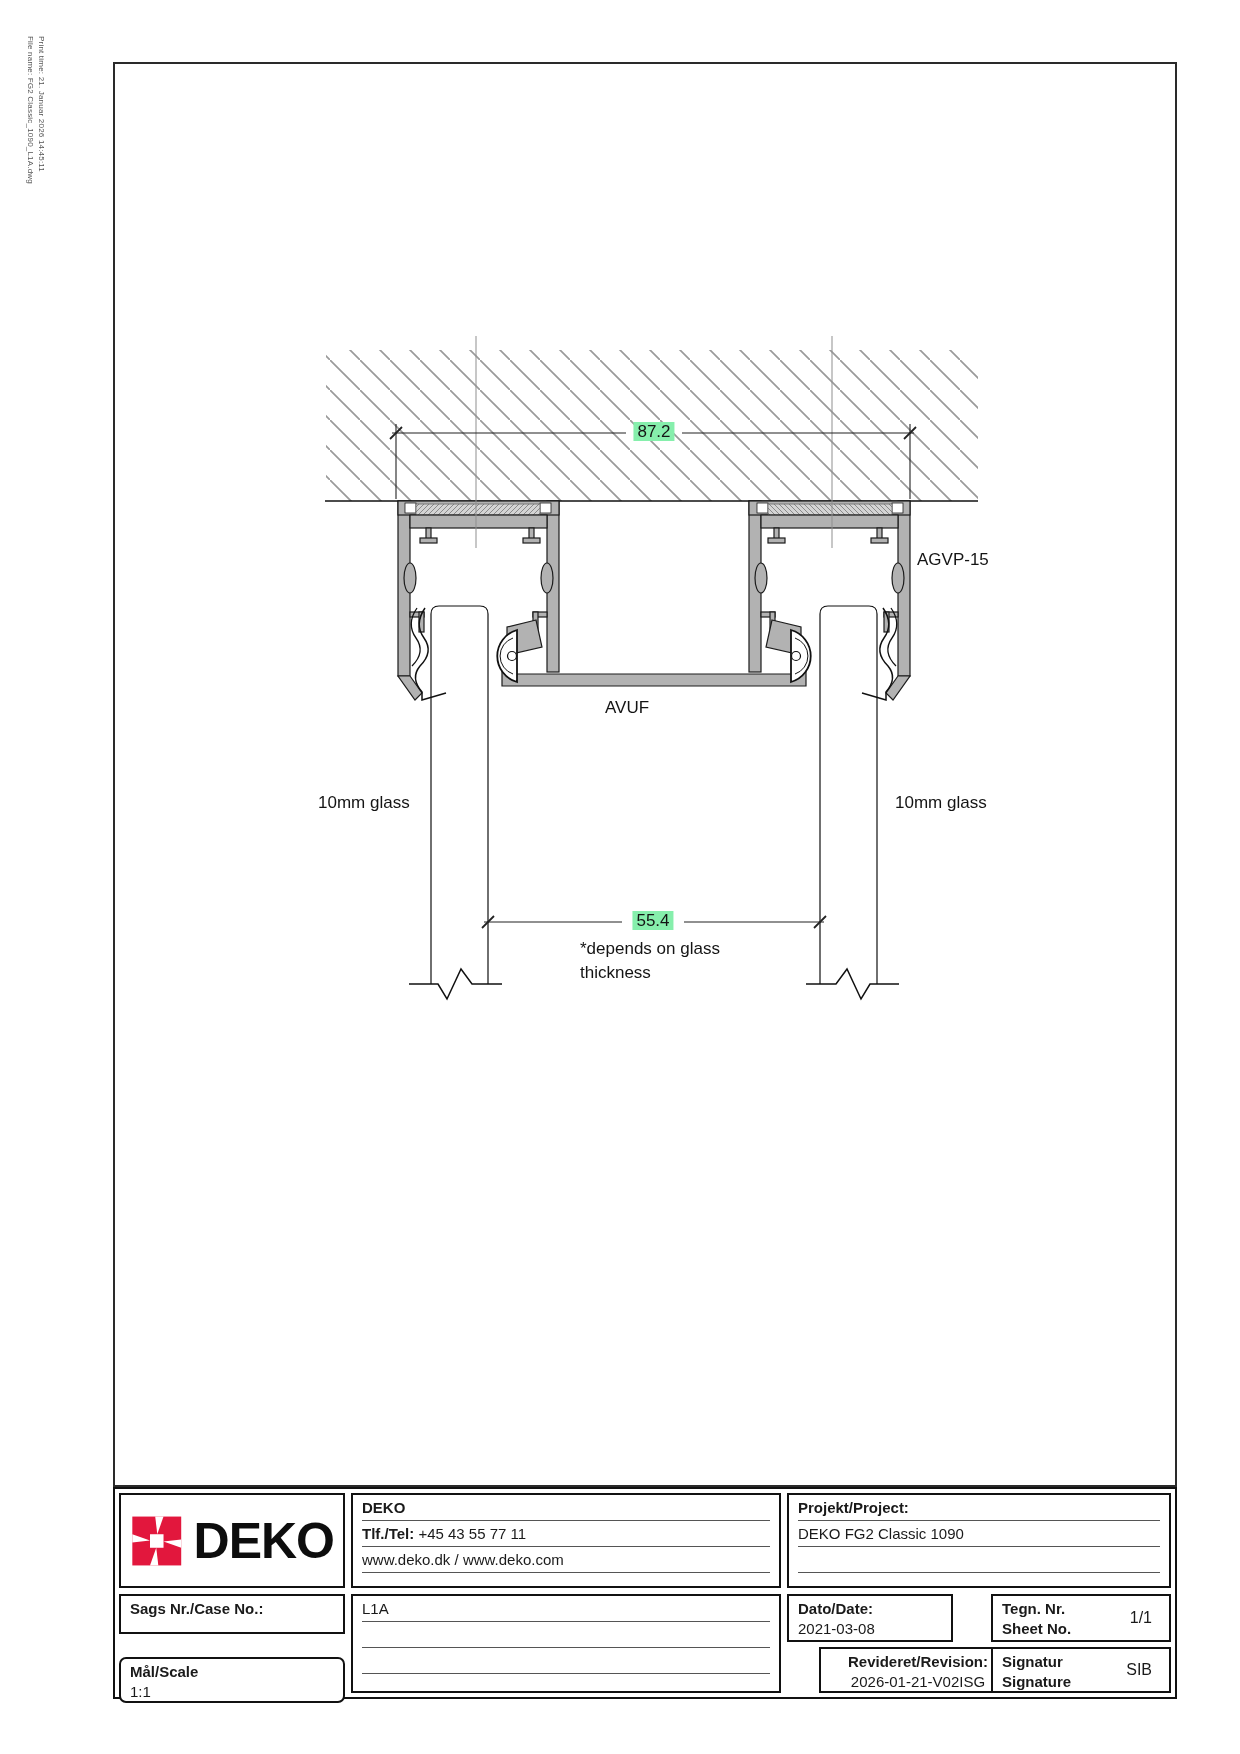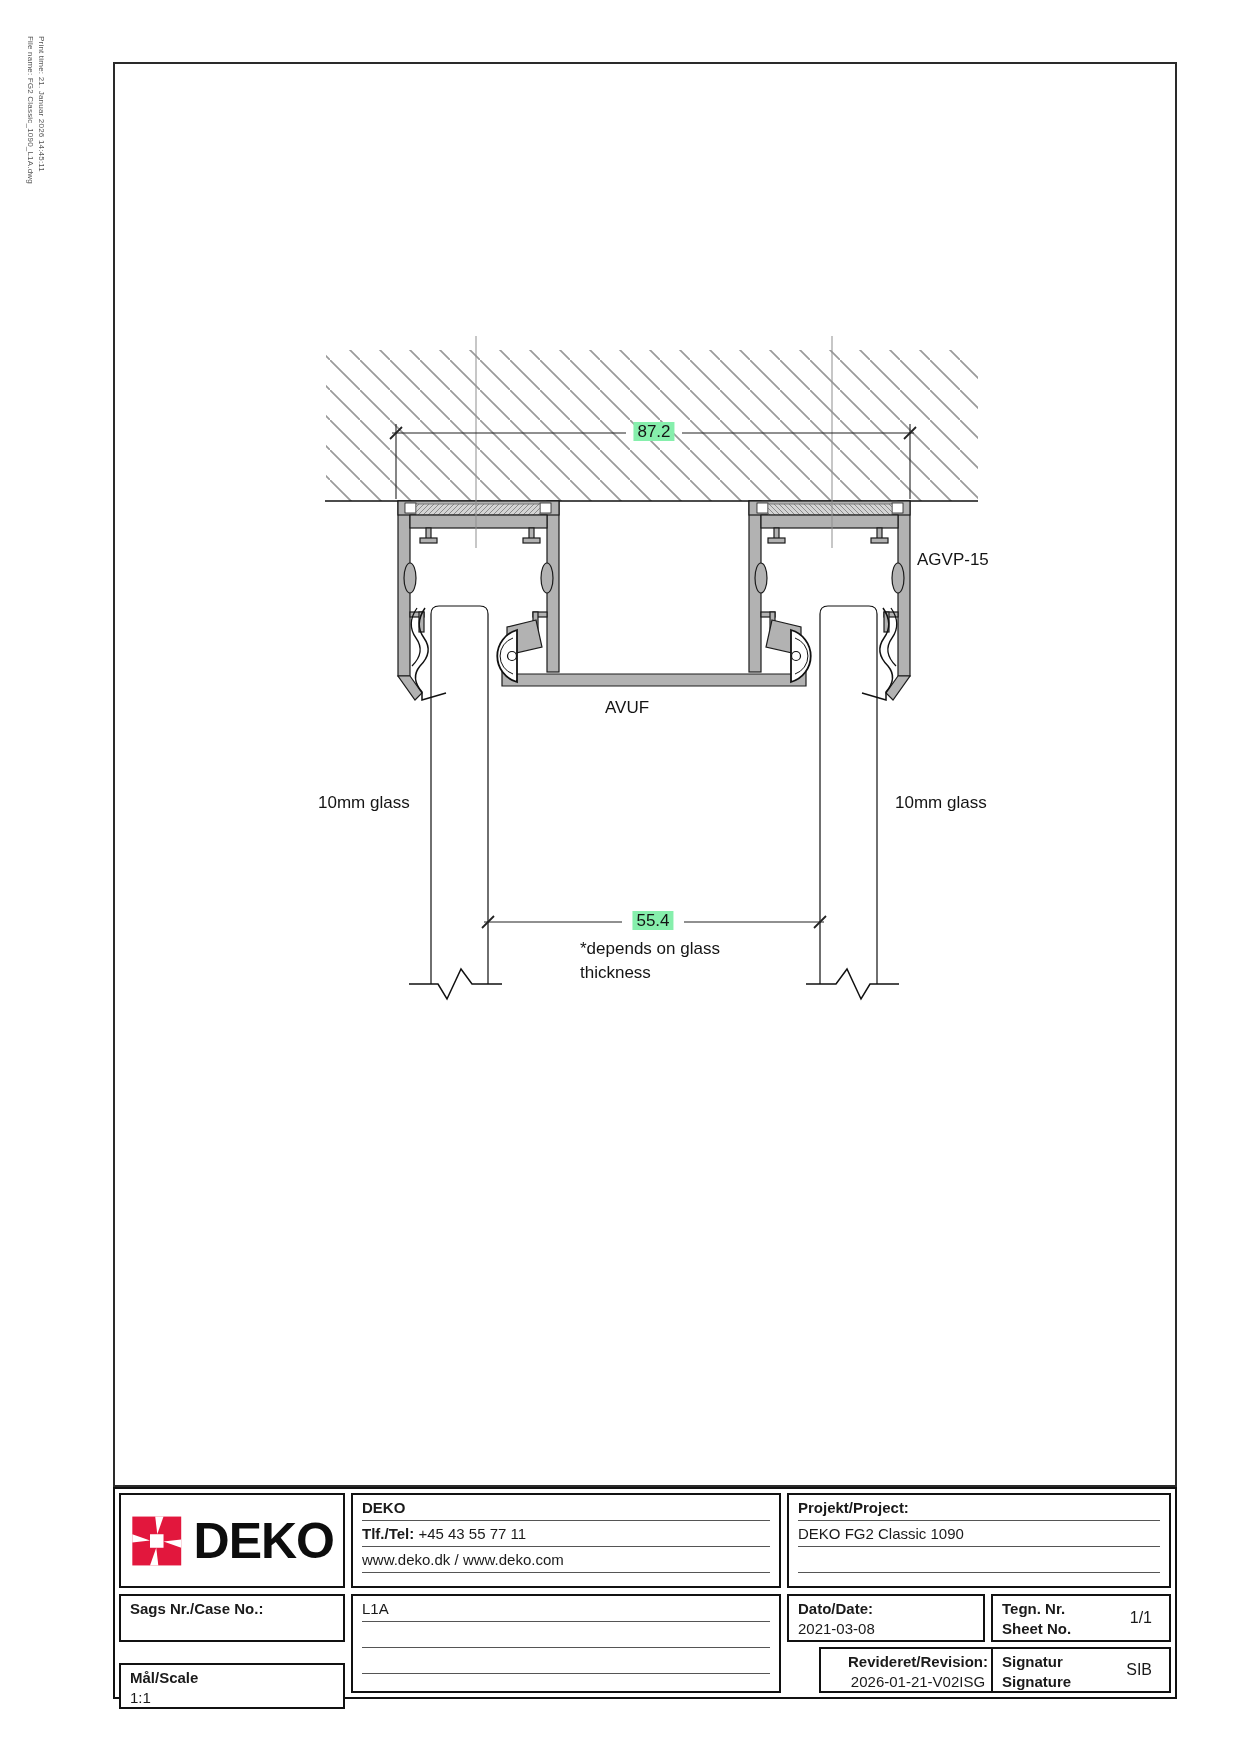--- a/index.html
+++ b/index.html
@@ -143,45 +143,45 @@
     </div>
     <div class="tb-line tb-val">www.deko.dk / www.deko.com</div>
   </div>
 
   <div class="tb-box" style="left:672px; top:4px; width:384px; height:95px;">
     <div class="tb-line tb-label">Projekt/Project:</div>
     <div class="tb-line tb-val">DEKO FG2 Classic 1090</div>
     <div class="tb-line tb-val">&nbsp;</div>
   </div>
 
-  <div class="tb-box" style="left:4px; top:105px; width:226px; height:48px;">
+  <div class="tb-box" style="left:4px; top:105px; width:226px; height:40px;">
     <div class="tb-label">Sags Nr./Case No.:</div>
     <div class="tb-val"></div>
   </div>
 
   <div class="tb-box" style="left:236px; top:105px; width:430px; height:99px;">
     <div class="tb-line tb-val">L1A</div>
     <div class="tb-line tb-val">&nbsp;</div>
     <div class="tb-line tb-val">&nbsp;</div>
   </div>
 
-  <div class="tb-box" style="left:672px; top:105px; width:198px; height:48px;">
+  <div class="tb-box" style="left:672px; top:105px; width:166px; height:48px;">
     <div class="tb-label">Dato/Date:</div>
     <div class="tb-val">2021-03-08</div>
   </div>
 
   <div class="tb-box" style="left:876px; top:105px; width:180px; height:48px;">
     <div class="tb-rel">
       <div class="tb-label">Tegn. Nr.</div>
       <div class="tb-label">Sheet No.</div>
       <div class="tb-val-right">1/1</div>
     </div>
   </div>
 
-  <div class="tb-box" style="left:4px; top:174px; width:226px; height:46px;">
+  <div class="tb-box" style="left:4px; top:168px; width:226px; height:46px;border-radius:7px;">
     <div class="tb-label">Mål/Scale</div>
     <div class="tb-val">1:1</div>
   </div>
 
   <div class="tb-box" style="left:704px; top:158px; width:198px; height:46px;text-align:center;">
     <div class="tb-label">Revideret/Revision:</div>
     <div class="tb-val">2026-01-21-V02ISG</div>
   </div>
 
   <div class="tb-box" style="left:876px; top:158px; width:180px; height:46px;">

